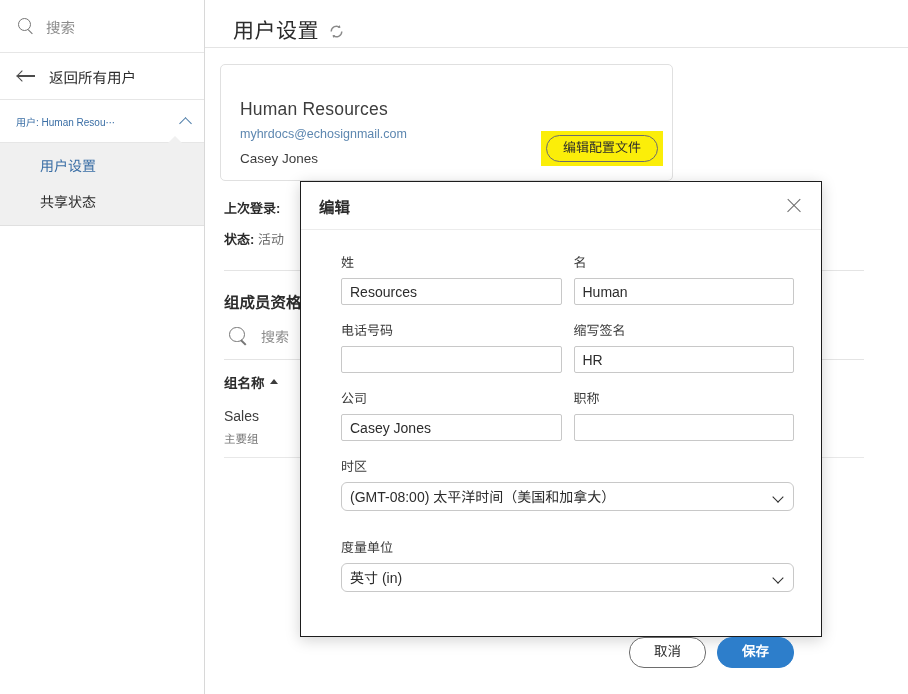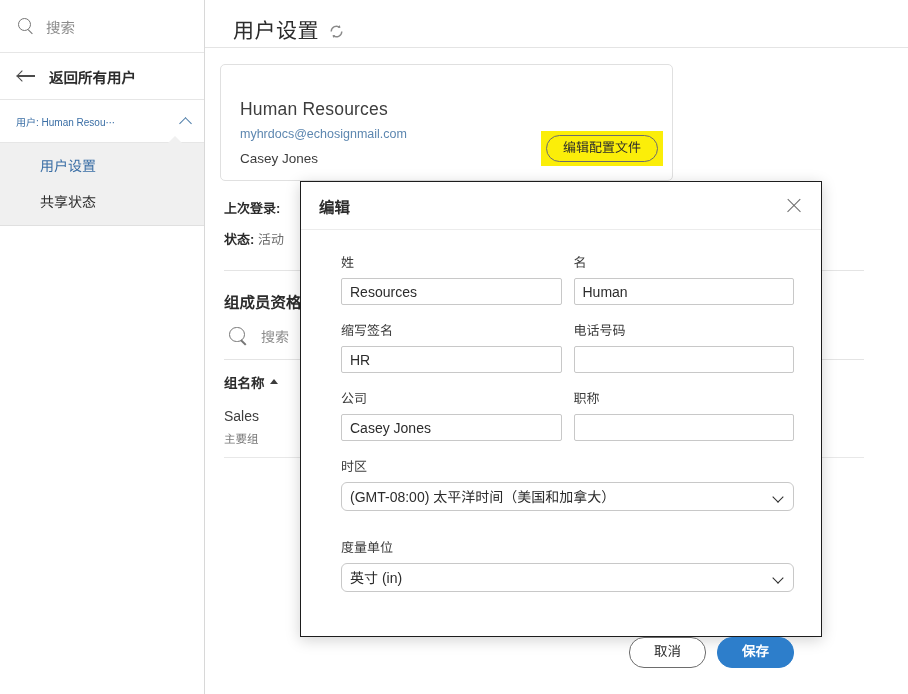--- a/index.html
+++ b/index.html
@@ -38,21 +38,20 @@
   .mag::after {
     content: ""; position: absolute; left: 10px; top: 10.5px;
     width: 6px; height: 1.4px; background: #767676;
     transform: rotate(45deg); transform-origin: left center;
   }
   .back-row {
     height: 47px; display: flex; align-items: center; gap: 14px;
     padding: 0 12px 0 18px;
     border-bottom: 1px solid #e6e6e6;
     cursor: pointer;
-    font-weight: bold;
   }
   .back-row .lbl { font-size: 14.5px; color: #2c2c2c; }
   .arrow-left {
     width: 17px; height: 12px; position: relative; flex: 0 0 auto;
   }
   .arrow-left::before {
     content: ""; position: absolute; left: 0; top: 5.2px;
     width: 17px; height: 1.4px; background: #4b4b4b;
   }
   .arrow-left::after {
@@ -326,26 +325,26 @@
           <input class="finput" type="text" value="Resources" style="">
         </div>
         <div class="fcol">
           <label class="flabel">名</label>
           <input class="finput" type="text" value="Human" style="">
         </div>
       </div>
 
       <div class="frow">
         <div class="fcol">
+          <label class="flabel">电话号码</label>
+          <input class="finput" type="text" value="" style="">
+        </div>
+        <div class="fcol">
           <label class="flabel">缩写签名</label>
           <input class="finput" type="text" value="HR" style="">
-        </div>
-        <div class="fcol">
-          <label class="flabel">电话号码</label>
-          <input class="finput" type="text" value="" style="">
         </div>
       </div>
 
       <div class="frow">
         <div class="fcol">
           <label class="flabel">公司</label>
           <input class="finput" type="text" value="Casey Jones" style="">
         </div>
         <div class="fcol">
           <label class="flabel">职称</label>

